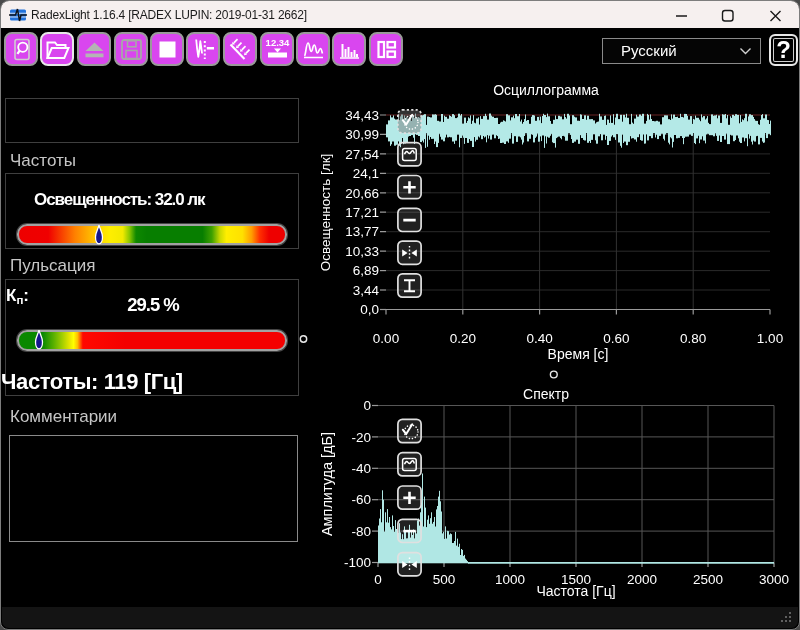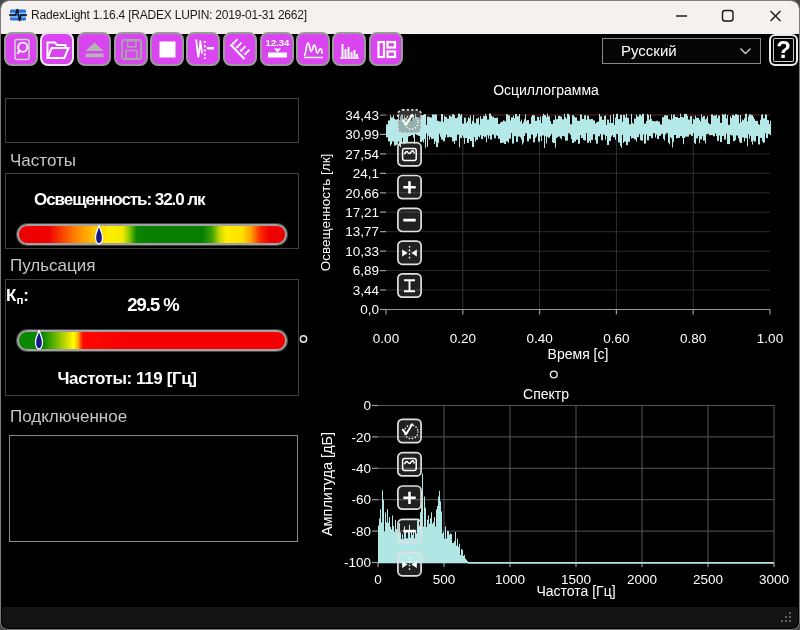--- a/index.html
+++ b/index.html
@@ -1,17 +1,17 @@
 <!DOCTYPE html>
 <html><head><meta charset="utf-8">
 <style>
 * { margin:0; padding:0; box-sizing:border-box; }
 html,body { width:800px; height:630px; background:#4a4a4a; font-family:"Liberation Sans",sans-serif; overflow:hidden; }
 #win { position:absolute; inset:0; background:#000; border:1px solid #7d7d7d; border-radius:9px 9px 8px 8px; overflow:hidden; }
-#titlebar { position:absolute; top:0; left:0; right:0; height:33px; background:#f6f0ef; }
+#titlebar { position:absolute; top:0; left:0; right:0; height:27px; background:#f6f0ef; }
 #titlebar .ttext { position:absolute; left:30px; top:6.5px; font-size:12px; color:#1b1b1b; letter-spacing:-0.2px; }
 .seclabel { position:absolute; font-size:17px; color:#c6c6c6; }
 .box { position:absolute; border:1px solid #3f3f3f; background:#000; }
 .bwhite { font-weight:bold; color:#fff; position:absolute; font-size:16px; }
 .gbar { position:absolute; height:21px; width:270px; left:16px; border:2px solid #a2a2a2; border-radius:10px; box-shadow:0 0 0 1px #454545; }
 .drop { position:absolute; }
 .tbtn { position:absolute; top:31px; width:34px; height:34px; border:2px solid #9a9a9a; border-radius:8px; background:#d946ef; display:flex; align-items:center; justify-content:center; }
 .tick { font-size:13.5px; fill:#fff; }
 .ctitle { font-size:14px; fill:#fff; }
 #statusbar { position:absolute; left:1px; right:1px; bottom:1px; height:21px; background:#141414; border-radius:0 0 7px 7px; }
@@ -133,23 +133,23 @@
 </svg>
 
   <div class="seclabel" style="left:9px;top:255px">Пульсация</div>
   <div class="box" style="left:4px;top:278px;width:294px;height:117px"></div>
   <div class="bwhite" style="left:5px;top:285px;font-size:17px">К<span style="font-size:11.5px;vertical-align:-3px">п</span>:</div>
   <div class="bwhite" style="left:0;top:292.5px;width:304px;text-align:center;font-size:18.5px;letter-spacing:-1px">29.5 %</div>
   <div class="gbar" style="top:329px;background:linear-gradient(90deg,#0a8800 0%,#0a8800 9%,#58b000 13%,#a8d000 16.5%,#e6e600 19%,#ffff00 20.5%,#ffc000 22%,#ff0800 24%,#f40000 40%,#f40000 100%)"></div>
   <svg class="drop" style="left:32.8px;top:327.5px" width="10" height="22" viewBox="0 0 10 22">
 <path d="M5 1 C5.7 4.8 8.5 8.2 8.5 13.1 C8.5 16.8 7 19.8 5 19.8 C3 19.8 1.5 16.8 1.5 13.1 C1.5 8.2 4.3 4.8 5 1 Z" fill="#15158c" stroke="#fff" stroke-width="1.3"></path>
 </svg>
-  <div class="bwhite" style="left:0;top:368px;width:252px;text-align:center;font-size:17px;letter-spacing:-0.4px">Частоты: 119 [Гц]</div>
-
-  <div class="seclabel" style="left:9px;top:406px">Подключенное</div>
+  <div class="bwhite" style="left:0;top:368px;width:252px;text-align:left;font-size:22px;letter-spacing:-0.4px">Частоты: 119 [Гц]</div>
+
+  <div class="seclabel" style="left:9px;top:406px">Комментарии</div>
   <div style="position:absolute;left:8px;top:434px;width:289px;height:107px;border:1px solid #8a8a8a"></div>
 
   <svg style="position:absolute;left:0;top:0" width="800" height="630" viewBox="0 0 800 630">
 <line x1="385" y1="114.0" x2="769" y2="114.0" stroke="#2a2a2a" stroke-width="1"></line>
 <line x1="385" y1="133.4" x2="769" y2="133.4" stroke="#2a2a2a" stroke-width="1"></line>
 <line x1="385" y1="152.9" x2="769" y2="152.9" stroke="#2a2a2a" stroke-width="1"></line>
 <line x1="385" y1="172.3" x2="769" y2="172.3" stroke="#2a2a2a" stroke-width="1"></line>
 <line x1="385" y1="191.8" x2="769" y2="191.8" stroke="#2a2a2a" stroke-width="1"></line>
 <line x1="385" y1="211.2" x2="769" y2="211.2" stroke="#2a2a2a" stroke-width="1"></line>
 <line x1="385" y1="230.7" x2="769" y2="230.7" stroke="#2a2a2a" stroke-width="1"></line>

